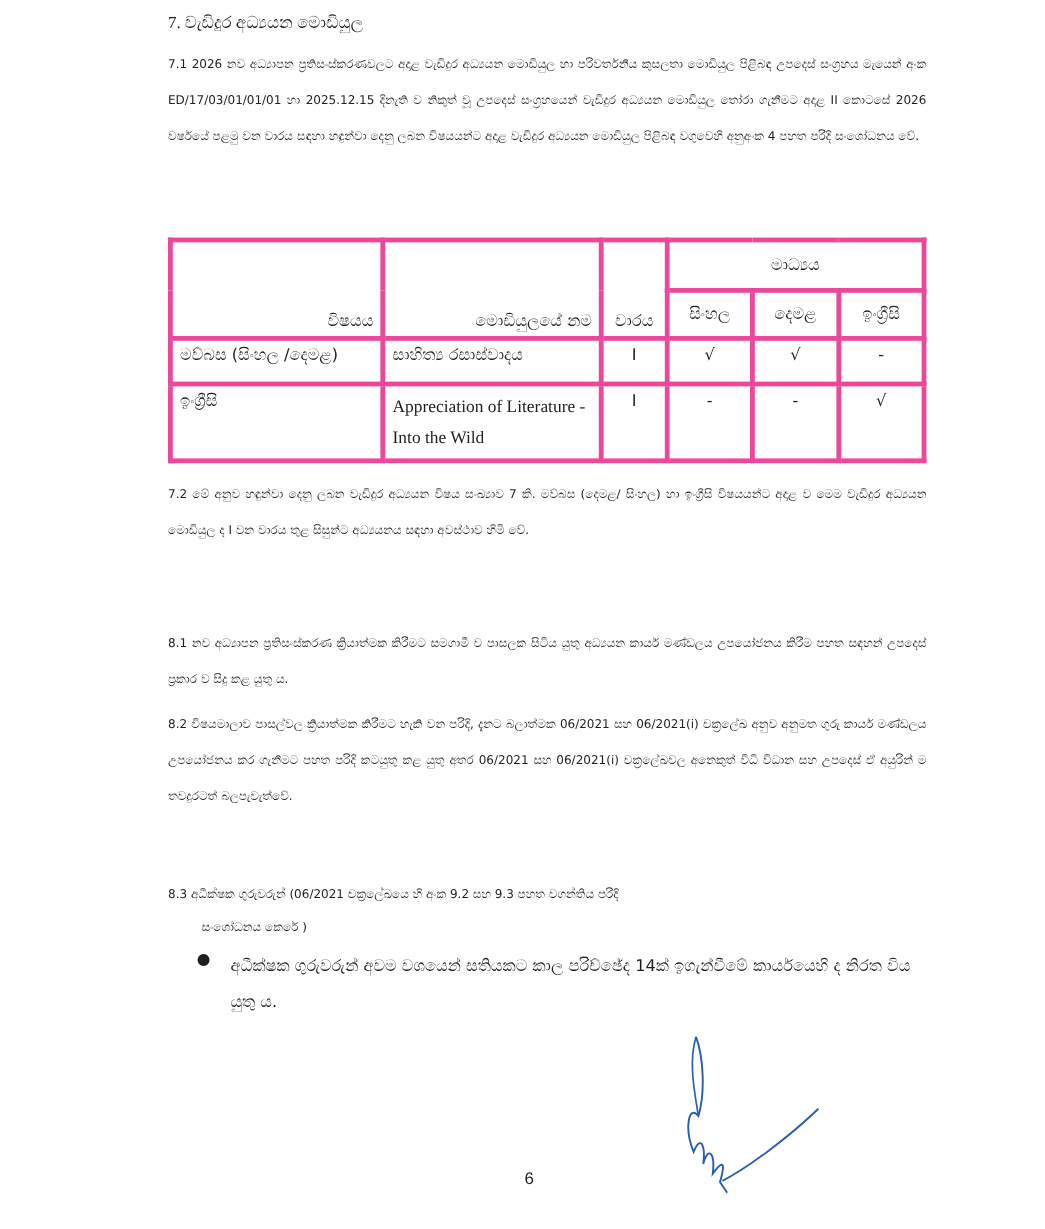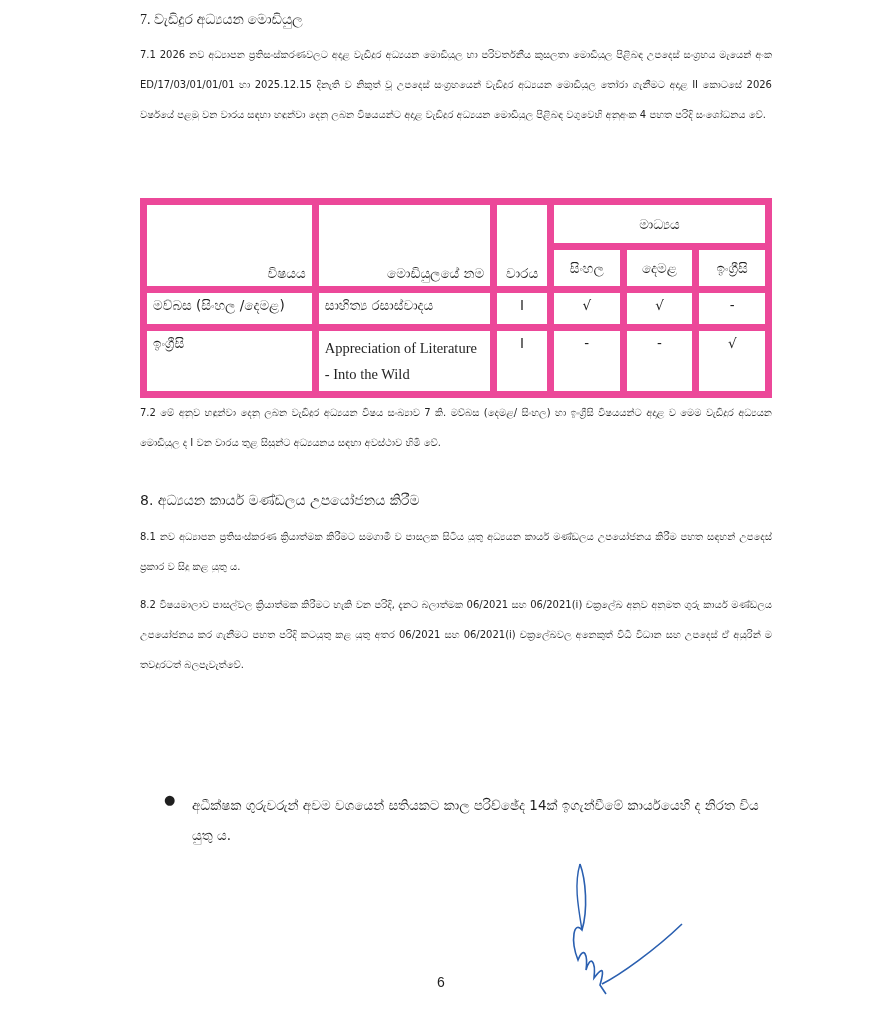--- a/index.html
+++ b/index.html
@@ -10,21 +10,21 @@
   .page { position: absolute; left: 0; top: 0; width: 871px; height: 1024px; }
   .sin { font-family: "DejaVu Sans", sans-serif; font-size: 12.5px; }
   .h { position: absolute; left: 140px; font-size: 14px; }
   .para { position: absolute; left: 140px; width: 632px; font-size: 10px; line-height: 30px; text-align: justify; }
   .para.tight { line-height: 28px; }
   table.mod {
     position: absolute; left: 140px; top: 198px; width: 632px;
     border-collapse: collapse; font-size: 13.5px;
   }
   table.mod td, table.mod th {
-    border: 7px solid #ec4899; font-weight: normal; vertical-align: top; padding: 4px 6px;
+    border: 4px solid #ec4899; font-weight: normal; vertical-align: top; padding: 4px 6px;
   }
   table.mod th { vertical-align: bottom; text-align: right; height: 28px; }
   .c { text-align: center !important; }
   .med-hdr { height: 30px !important; vertical-align: middle !important; }
   .sub-hdr { height: 28px; vertical-align: middle !important; }
   .bullet-wrap { position: absolute; left: 168px; top: 790px; width: 604px; }
   .bullet-dot { position: absolute; left: -4px; top: 2px; font-size: 13px; }
   .bullet-text { margin-left: 24px; font-size: 13.5px; line-height: 30px; }
   .indent { padding-left: 28px; }
   .pagenum { position: absolute; left: 437px; top: 974px; font-family: "Liberation Sans", sans-serif; font-size: 14px; }
@@ -66,26 +66,29 @@
       <td class="c">I</td>
       <td class="c">-</td>
       <td class="c">-</td>
       <td class="c">√</td>
     </tr>
   </tbody>
     </table>
 
   <div class="para sin" style="top:398px;">7.2 මේ අනුව හඳුන්වා දෙනු ලබන වැඩිදුර අධ්‍යයන විෂය සංඛ්‍යාව 7 කි.  මව්බස (දෙමළ/ සිංහල) හා ඉංග්‍රීසි විෂයයන්ට අදාළ ව මෙම වැඩිදුර අධ්‍යයන මොඩියුල ද I වන වාරය තුළ සිසුන්ට අධ්‍යයනය සඳහා අවස්ථාව හිමි වේ.</div>
 
-  <div class="h sin" style="top:492px;">8. අධ්‍යයන කාර්ය මණ්ඩලය උපයෝජනය කිරීම</div>
 
   <div class="para sin" style="top:522px;">8.1 නව අධ්‍යාපන ප්‍රතිසංස්කරණ ක්‍රියාත්මක කිරීමට සමගාමී ව පාසලක සිටිය යුතු අධ්‍යයන කාර්ය මණ්ඩලය උපයෝජනය කිරීම පහත සඳහන් උපදෙස් ප්‍රකාර ව සිදු කළ යුතු ය.</div>
 
   <div class="para sin" style="top:590px;">8.2 විෂයමාලාව පාසල්වල ක්‍රියාත්මක කිරීමට හැකි වන පරිදි, දැනට බලාත්මක 06/2021 සහ 06/2021(i) චක්‍රලේඛ අනුව අනුමත ගුරු කාර්ය මණ්ඩලය උපයෝජනය කර ගැනීමට පහත පරිදි කටයුතු කළ යුතු අතර 06/2021 සහ 06/2021(i) චක්‍රලේඛවල අනෙකුත් විධි විධාන සහ උපදෙස් ඒ අයුරින් ම තවදුරටත් බලපැවැත්වේ.</div>
 
+  <div class="para sin tight" style="top:732px;">
+    <div>8.3 අධීක්ෂක ගුරුවරුන් (06/2021 චක්‍රලේඛයෙ හි  අංක 9.2 සහ 9.3 පහත වගන්තිය පරිදි</div>
+    <div class="indent">සංශෝධනය කෙරේ )</div>
+  </div>
 
   <div class="bullet-wrap sin">
     <span class="bullet-dot">●</span>
     <div class="bullet-text">අධීක්ෂක ගුරුවරුන් අවම වශයෙන් සතියකට කාල පරිච්ඡේද 14ක් ඉගැන්වීමේ කාර්යයෙහි ද නිරත විය යුතු ය.</div>
   </div>
 
   <svg class="signature" width="140" height="140" viewBox="0 0 140 140">
     <path d="M20 4 C 26 20, 28 50, 22 70 C 14 60, 10 80, 18 100 C 24 85, 28 95, 26 110 C 30 95, 36 100, 34 118 C 40 110, 46 104, 40 125 L 46 134 M 42 124 C 60 115, 95 90, 122 64" fill="none" stroke="#2a5fb0" stroke-width="1.6"></path>
     <path d="M20 4 C 14 24, 18 46, 22 70" fill="none" stroke="#2a5fb0" stroke-width="1.4"></path>
   </svg>

